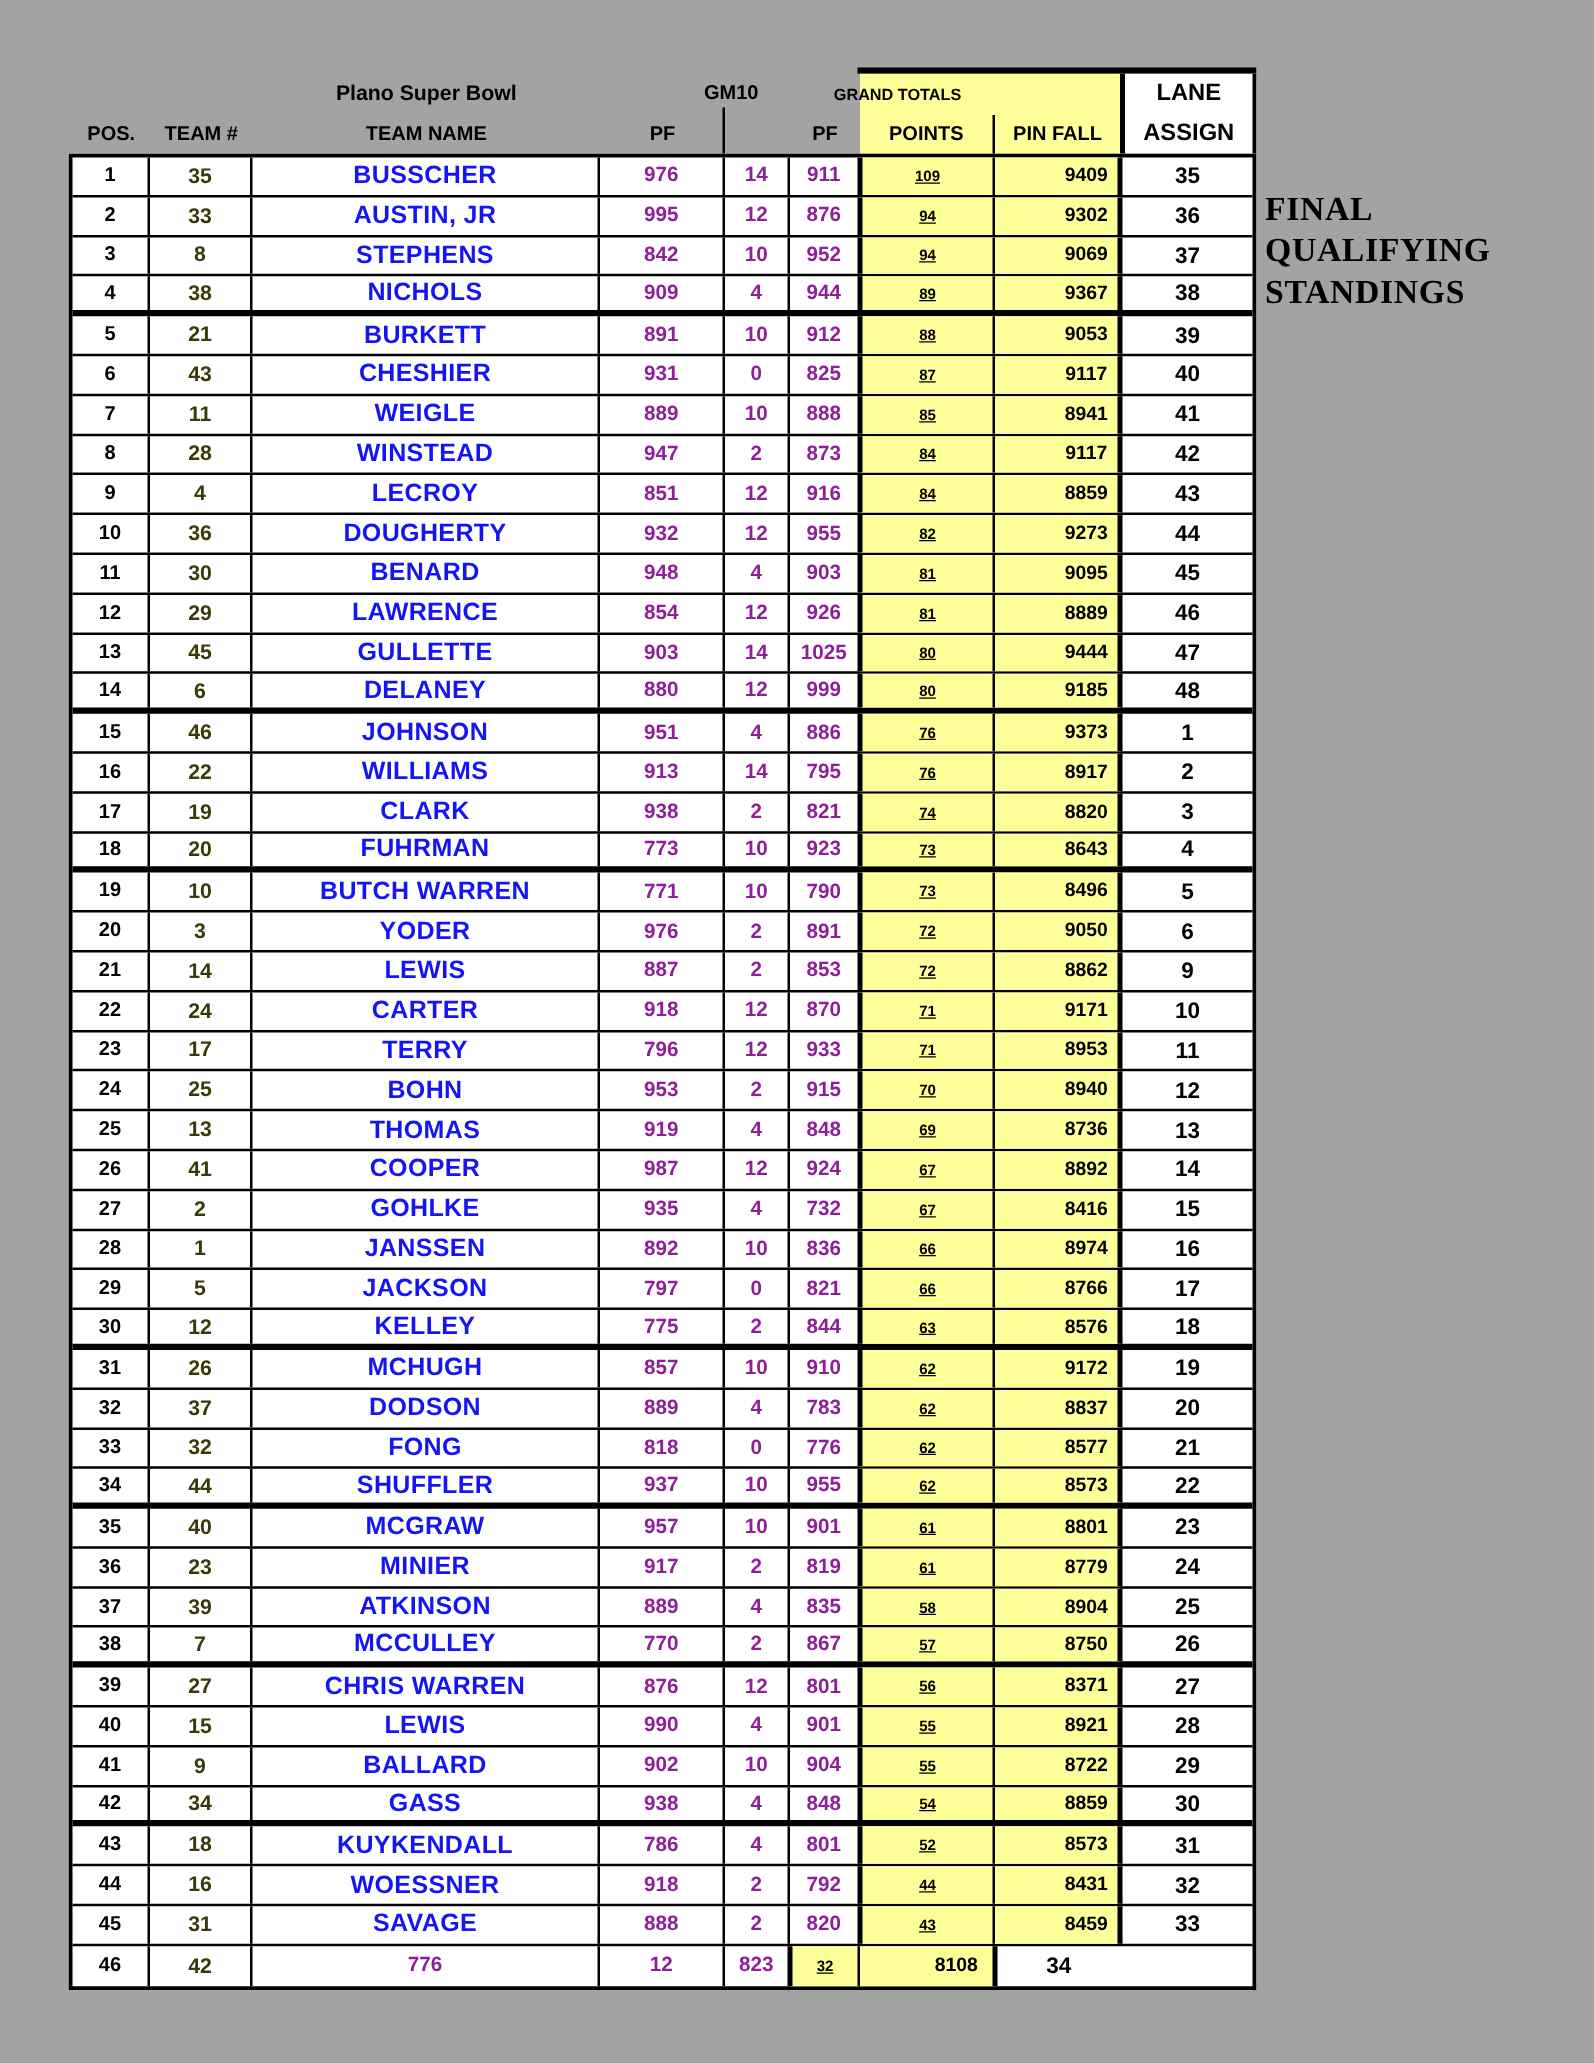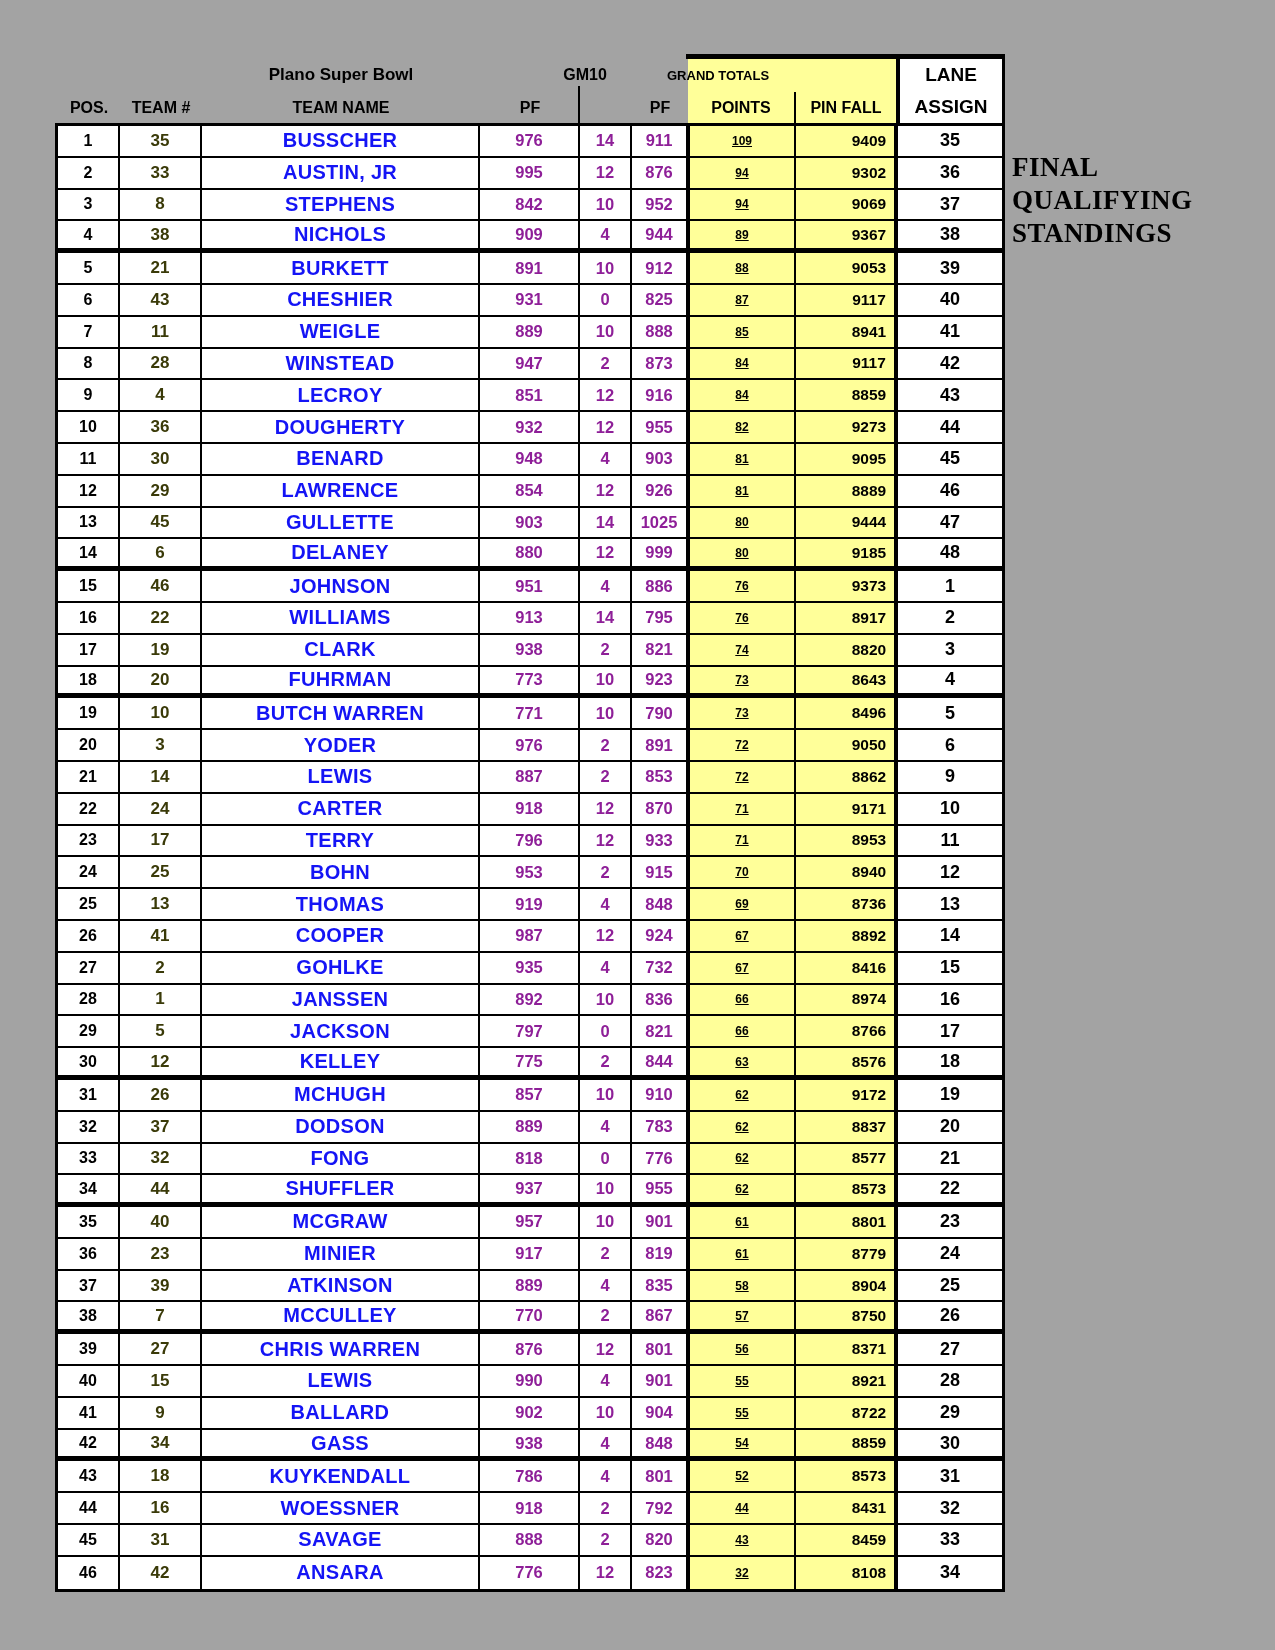--- a/index.html
+++ b/index.html
@@ -569,21 +569,20 @@
       <div class="cell c-pf1">888</div>
       <div class="cell c-pts">2</div>
       <div class="cell c-pf2">820</div>
       <div class="cell c-points">43</div>
       <div class="cell c-pinfall">8459</div>
       <div class="cell c-lane">33</div>
     </div>
       <div class="t-row">
       <div class="cell c-pos">46</div>
       <div class="cell c-team">42</div>
-      <div class="cell c-name">ANSARA</div>
       <div class="cell c-pf1">776</div>
       <div class="cell c-pts">12</div>
       <div class="cell c-pf2">823</div>
       <div class="cell c-points">32</div>
       <div class="cell c-pinfall">8108</div>
       <div class="cell c-lane">34</div>
     </div>
     </div>
 
   <div class="abs side-note">

